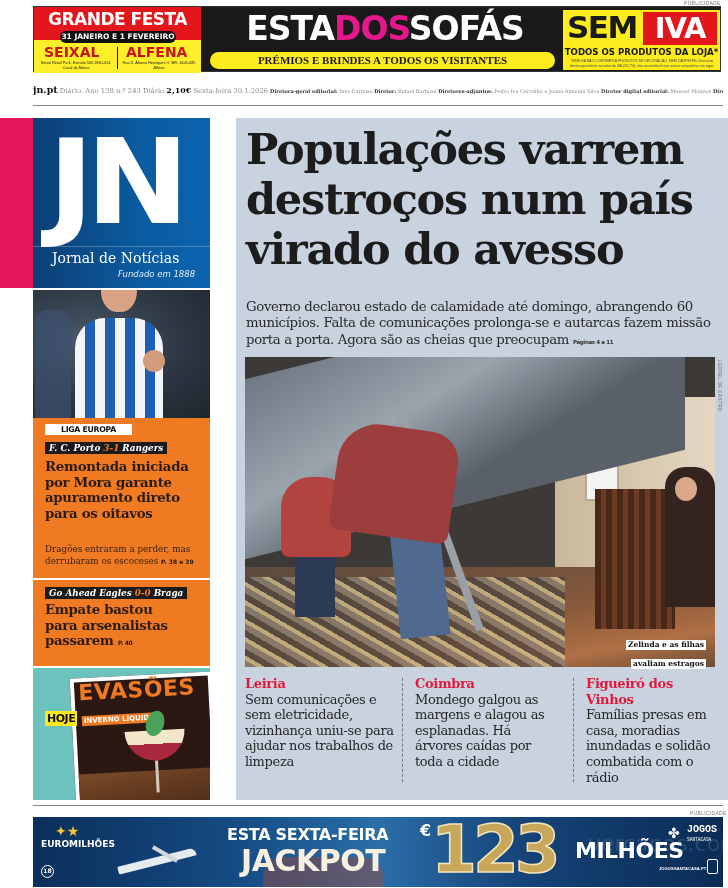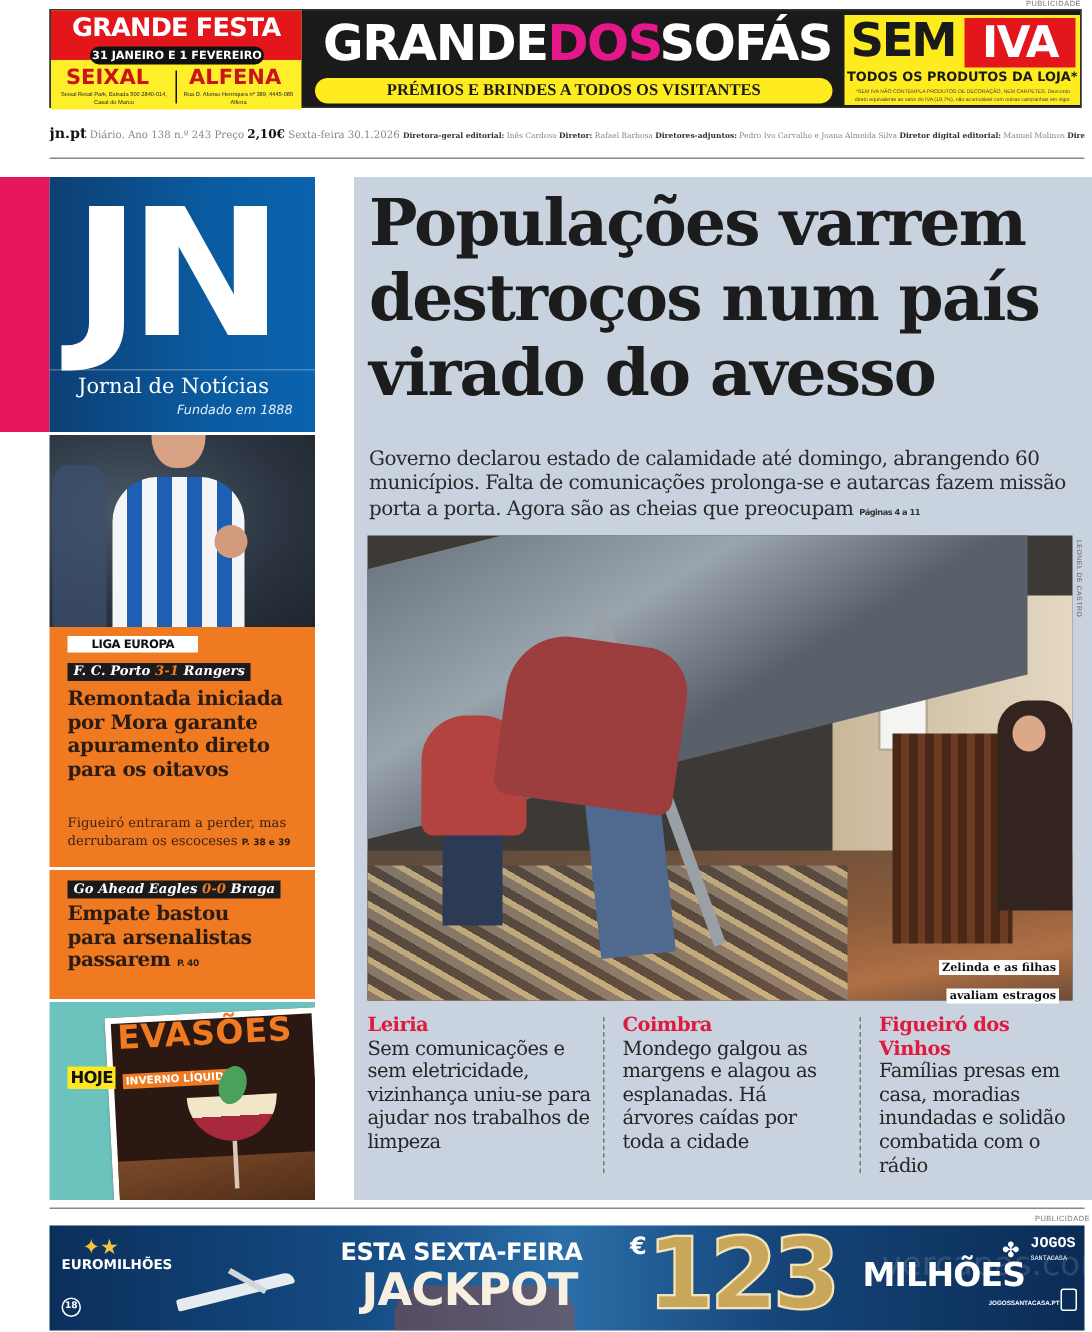--- a/index.html
+++ b/index.html
@@ -126,34 +126,34 @@
   <div id="ad-festa" class="abs">
     <div class="red"></div>
     <div class="title">GRANDE FESTA</div>
     <div class="dates">31 JANEIRO E 1 FEVEREIRO</div>
     <div class="city" style="left:10px;">SEIXAL</div>
     <div class="sep"></div>
     <div class="city" style="left:92px;">ALFENA</div>
     <div class="addr" style="left:4px;">Seixal Retail Park, Estrada 500 2840-014, Casal do Marco</div>
     <div class="addr" style="left:87px;">Rua D. Afonso Henriques nº 389, 4445-085 Alfena</div>
   </div>
-  <div id="ad-feira-title" class="abs"><span>GRANDE</span><span class="pink">DOS</span><span>SOFÁS</span></div>
+  <div id="ad-feira-title" class="abs"><span>ESTA</span><span class="pink">DOS</span><span>SOFÁS</span></div>
   <div id="ad-feira-sub" class="abs">PRÉMIOS E BRINDES A TODOS OS VISITANTES</div>
   <div id="ad-semiva" class="abs">
     <div class="sem">SEM</div>
     <div class="iva">IVA</div>
     <div class="todos">TODOS OS PRODUTOS DA LOJA*</div>
     <div class="fine">*SEM IVA NÃO CONTEMPLA PRODUTOS DE DECORAÇÃO, NEM CARPETES. Desconto direto equivalente ao valor do IVA (19,7%), não acumulável com outras campanhas em vigor.</div>
   </div>
 </div>
 
 <div id="info-line" class="abs">
   <span class="site">jn.pt</span>
   <span>Diário. Ano 138 n.º 243</span>
-  <span>Preço</span>
+  <span>Diário</span>
   <span class="price">2,10€</span>
   <span>Sexta-feira 30.1.2026</span>
   <span class="small">
     <b>Diretora-geral editorial:</b> <span>Inês Cardoso</span>
     <b>Diretor:</b> <span>Rafael Barbosa</span>
     <b>Diretores-adjuntos:</b> <span>Pedro Ivo Carvalho e Joana Almeida Silva</span>
     <b>Diretor digital editorial:</b> <span>Manuel Molinos</span>
     <b>Diretor de Arte:</b> 
   </span>
 </div>
@@ -172,21 +172,21 @@
   <div class="shirt"></div>
 
   <div class="head"></div>
   <div class="fist"></div>
 </div>
 
 <div id="sports-box" class="abs">
   <div class="tag-liga">LIGA EUROPA</div>
   <div class="score" style="left:12px;top:24px;"><span>F. C. Porto</span> <span class="num">3-1</span> <span>Rangers</span></div>
   <div class="sports-head" style="top:41px;width:165px;">Remontada iniciada por Mora garante apuramento direto para os oitavos</div>
-  <div class="sports-sub"><span>Figueiró entraram a perder, mas derrubaram os escoceses</span> <span class="pg">P. 38 e 39</span></div>
+  <div class="sports-sub"><span>Dragões entraram a perder, mas derrubaram os escoceses</span> <span class="pg">P. 38 e 39</span></div>
 </div>
 
 <div id="sports-box2" class="abs">
   <div class="score" style="left:12px;top:7px;"><span>Go Ahead Eagles</span> <span class="num">0-0</span> <span>Braga</span></div>
   <div class="sports-head" style="top:22px;width:140px;"><span>Empate bastou para arsenalistas passarem</span> <span class="pg">P. 40</span></div>
 </div>
 
 <div id="evasoes-box" class="abs">
   <div class="mag">
     <div class="ev-title">EVASÕES</div>

